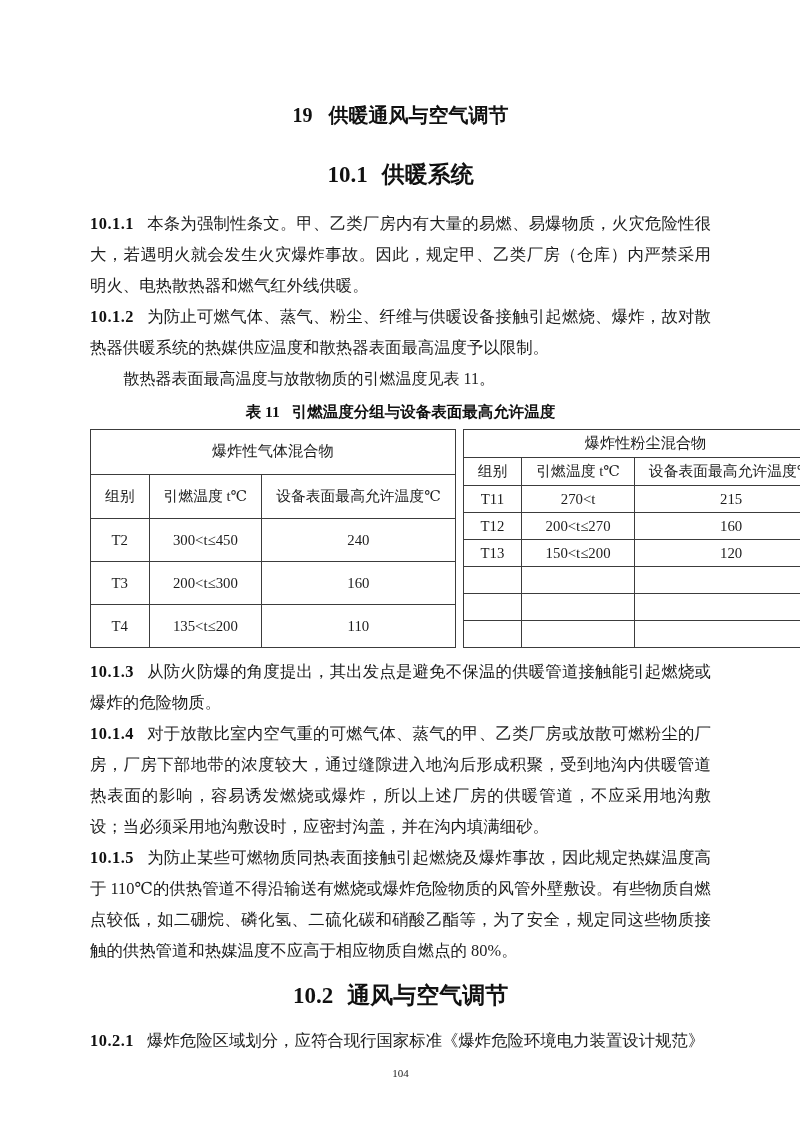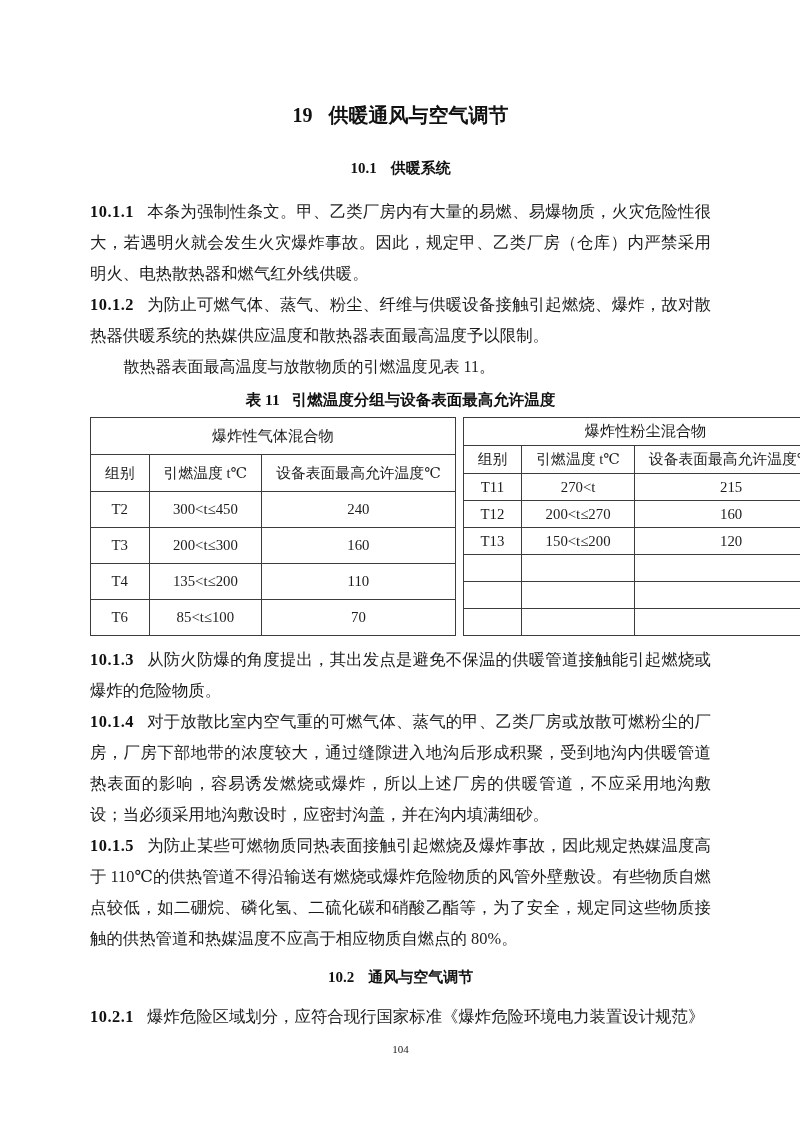--- a/index.html
+++ b/index.html
@@ -15,21 +15,21 @@
   }
   .doc-title {
     text-align:center;
     font-size:20px; font-weight:bold;
     margin:0 0 30px 0;
     color:#111;
   }
   .doc-title .num { margin-right:16px; }
   .section-heading {
     text-align:center;
-    font-size:15px; font-weight:bold;
+    font-size:23px; font-weight:bold;
     margin:0 0 18px 0;
     color:#111;
   }
   .section-heading .num { margin-right:14px; }
   .section-heading.second { margin-top:14px; margin-bottom:14px;text-align:center; }
   p.clause {
     font-size:16.4px;
     line-height:31px;
     text-align:justify;
     text-justify:inter-ideograph;
@@ -120,25 +120,20 @@
       <tr>
         <td>T3</td>
         <td>200&lt;t≤300</td>
         <td>160</td>
       </tr>
       <tr>
         <td>T4</td>
         <td>135&lt;t≤200</td>
         <td>110</td>
       </tr>
-      <tr>
-        <td>T6</td>
-        <td>85&lt;t≤100</td>
-        <td>70</td>
-      </tr>
     </tbody>
       </table>
 
     <table class="half">
       <colgroup>
           <col style="width:46px">
           <col style="width:95px">
           <col style="width:171px">
         </colgroup>
       <tbody>

